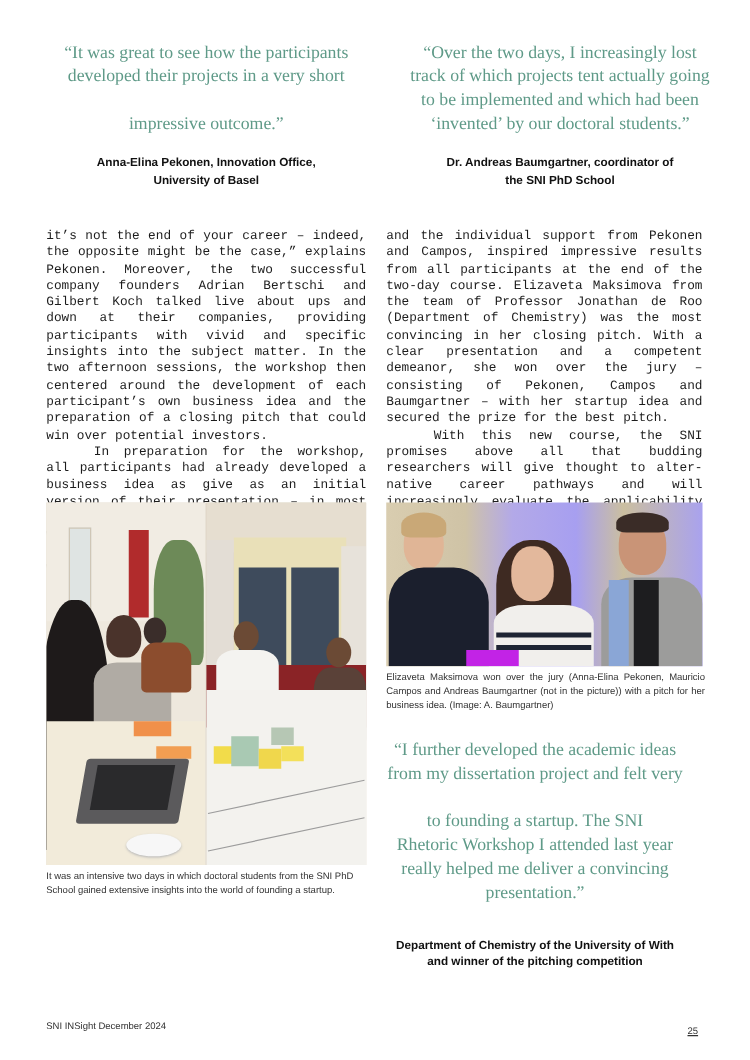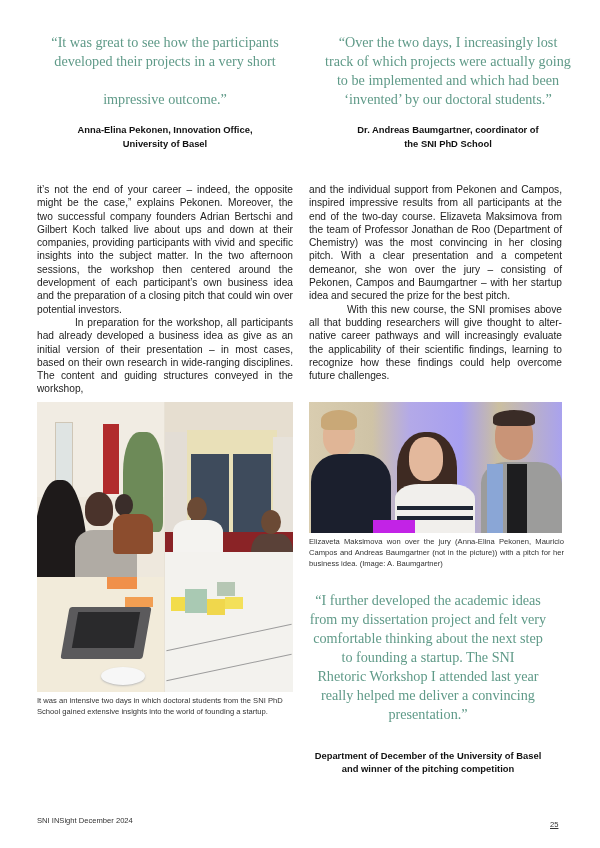--- a/index.html
+++ b/index.html
@@ -21,21 +21,21 @@
   .attrib {
     font-family: "Liberation Sans", "DejaVu Sans", sans-serif;
     font-weight: bold;
     font-size: 9.4px;
     line-height: 13.5px;
     text-align: center;
     color: #111;
     margin: 0;
   }
   .body-text {
-    font-family: Liberation Sans, sans-serif;
+    font-family: Liberation Mono, monospace;
     font-size: 10.2px;
     line-height: 13.3px;
     text-align: justify;
     color: #1c1c1c;
     margin: 0;
     hyphens: manual;
   }
   .body-text p { margin: 0; }
   .body-text p.indent { text-indent: 38px; }
   .caption {
@@ -71,21 +71,21 @@
   </p>
   <p class="attrib" style="margin-top:14px;">
     <span>Anna-Elina Pekonen, Innovation Office,</span><br>
     <span>University of Basel</span>
   </p>
 </div>
 
 <div class="abs" style="left:312px; top:33px; width:272px;">
   <p class="quote">
     <span>“Over the two days, I increasingly lost</span><br>
-    <span>track of which projects were actually going</span><br>
+    <span>track of which projects tent actually going</span><br>
     <span>to be implemented and which had been</span><br>
     <span>‘invented’ by our doctoral students.”</span>
   </p>
   <p class="attrib" style="margin-top:14px;">
     <span>Dr. Andreas Baumgartner, coordinator of</span><br>
     <span>the SNI PhD School</span>
   </p>
 </div>
 
 <div class="abs body-text" style="left:37px; top:183px; width:256px;">
@@ -166,27 +166,27 @@
   <div class="shape" style="left:172px; top:60px; width:81px; height:71px; background:#9c9c9b; border-radius:30% 30% 0 0;"></div>
   <div class="shape" style="left:178px; top:62px; width:16px; height:69px; background:#8aa6d6;"></div>
   <div class="shape" style="left:198px; top:62px; width:20px; height:69px; background:#1d1d1f;"></div>
 </div>
 <p class="abs caption" style="left:309px; top:536px; width:255px; text-align:justify;">Elizaveta Maksimova won over the jury (Anna-Elina Pekonen, Mauricio Campos and Andreas Baumgartner (not in the picture)) with a pitch for her business idea. (Image: A. Baumgartner)</p>
 
 <div class="abs" style="left:292px; top:591px; width:272px;">
   <p class="quote">
     <span>“I further developed the academic ideas</span><br>
     <span>from my dissertation project and felt very</span><br>
-    <span>comfortable thinking about the next step</span><br>
+    <br>
     <span>to founding a startup. The SNI</span><br>
     <span>Rhetoric Workshop I attended last year</span><br>
     <span>really helped me deliver a convincing</span><br>
     <span>presentation.”</span>
   </p>
   <p class="attrib" style="margin-top:11px;">
     <br>
-    <span>Department of December of the University of Basel</span><br>
+    <span>Department of Chemistry of the University of With</span><br>
     <span>and winner of the pitching competition</span>
   </p>
 </div>
 
 <div class="abs footer" style="left:37px; top:816px;">SNI INSight December 2024</div>
 <div class="abs footer" style="left:550px; top:820px;text-decoration:underline;">25</div>
 
 </body></html>

